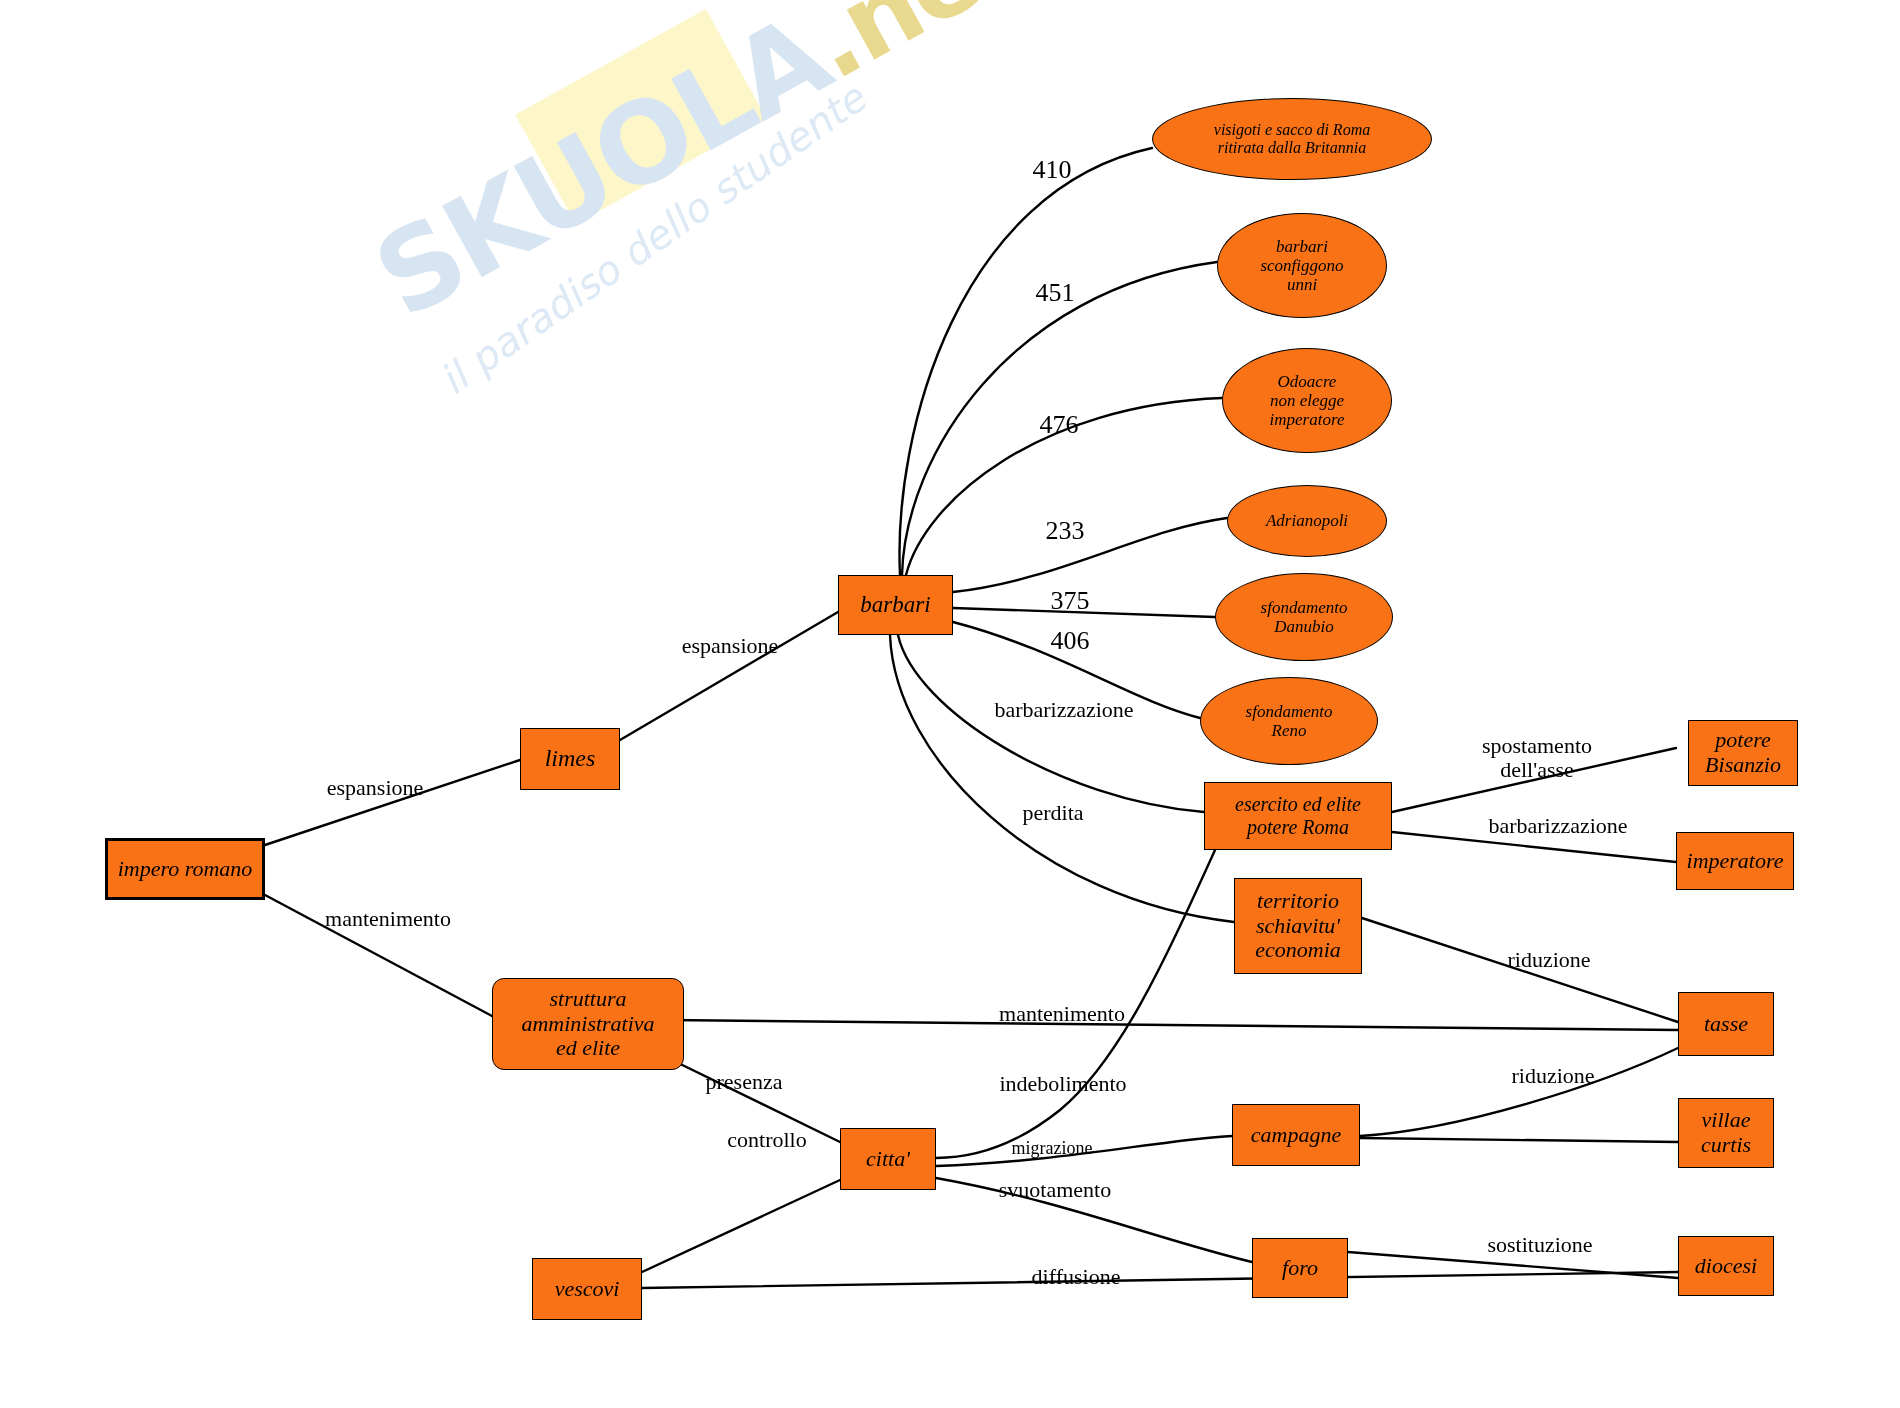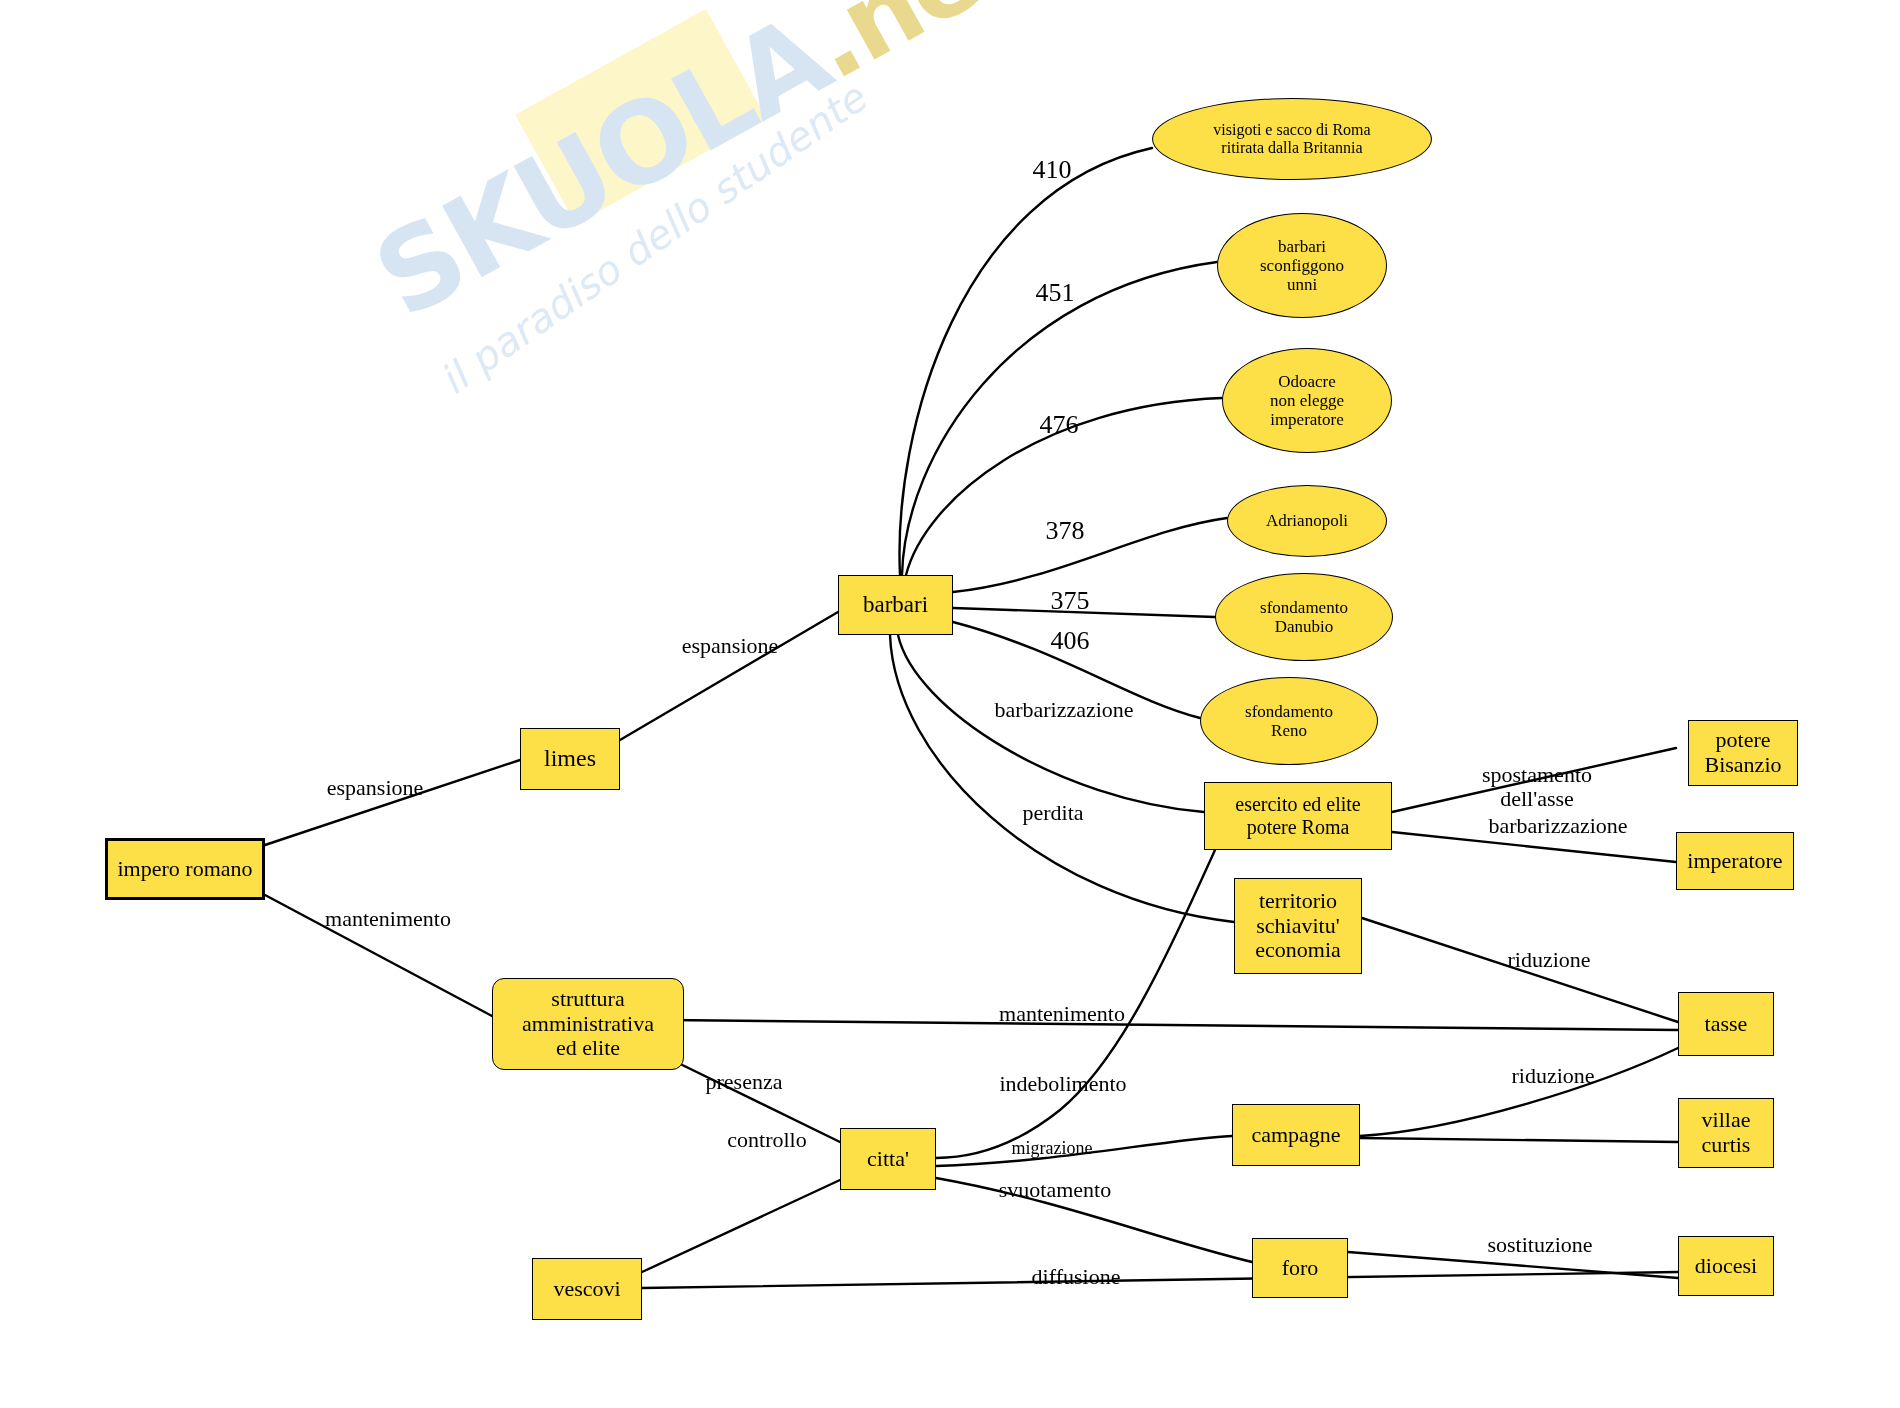--- a/index.html
+++ b/index.html
@@ -64,29 +64,30 @@
     font-size: 40px;
     font-style: italic;
     color: #dde9f4;
     white-space: nowrap;
     transform: rotate(-6deg);
     transform-origin: 0 0;
   }
   .node {
     position: absolute;
     box-sizing: border-box;
-    background: #fde047;
+    background: #f97316;
     border: 1.6px solid #000000;
     display: flex;
     align-items: center;
     justify-content: center;
     text-align: center;
     color: #000000;
     line-height: 1.13;
     white-space: pre-line;
+    font-style: italic;
   }
   .node.root {
     border-width: 3.4px;
   }
   .node.ellipse {
     border-radius: 50%;
   }
   .edge-label {
     position: absolute;
     color: #000000;
@@ -171,26 +172,26 @@
       <div class="node" style="left: 532px; top: 1258px; width: 110px; height: 62px; font-size: 22px;">vescovi</div>
       <div class="node" style="left: 1678px; top: 1236px; width: 96px; height: 60px; font-size: 22px;">diocesi</div>
     </div>
   <div id="labels-layer">
       <div class="edge-label" style="left: 375px; top: 788px; font-size: 22px;">espansione</div>
       <div class="edge-label" style="left: 730px; top: 646px; font-size: 22px;">espansione</div>
       <div class="edge-label" style="left: 388px; top: 919px; font-size: 22px;">mantenimento</div>
       <div class="edge-label" style="left: 1052px; top: 170px; font-size: 26px;">410</div>
       <div class="edge-label" style="left: 1055px; top: 293px; font-size: 26px;">451</div>
       <div class="edge-label" style="left: 1059px; top: 425px; font-size: 26px;">476</div>
-      <div class="edge-label" style="left: 1065px; top: 531px; font-size: 26px;">378</div>
+      <div class="edge-label" style="left: 1065px; top: 531px; font-size: 26px;">233</div>
       <div class="edge-label" style="left: 1070px; top: 601px; font-size: 26px;">375</div>
       <div class="edge-label" style="left: 1070px; top: 641px; font-size: 26px;">406</div>
       <div class="edge-label" style="left: 1064px; top: 710px; font-size: 22px;">barbarizzazione</div>
       <div class="edge-label" style="left: 1053px; top: 813px; font-size: 22px;">perdita</div>
-      <div class="edge-label" style="left: 1537px; top: 758px; font-size: 22px; margin-top: 29px;">spostamento
+      <div class="edge-label" style="left: 1537px; top: 758px; font-size: 22px;">spostamento
 dell'asse</div>
       <div class="edge-label" style="left: 1558px; top: 826px; font-size: 22px;">barbarizzazione</div>
       <div class="edge-label" style="left: 1549px; top: 960px; font-size: 22px;">riduzione</div>
       <div class="edge-label" style="left: 1062px; top: 1014px; font-size: 22px;">mantenimento</div>
       <div class="edge-label" style="left: 1063px; top: 1084px; font-size: 22px;">indebolimento</div>
       <div class="edge-label" style="left: 1553px; top: 1076px; font-size: 22px;">riduzione</div>
       <div class="edge-label" style="left: 744px; top: 1082px; font-size: 22px;">presenza</div>
       <div class="edge-label" style="left: 1052px; top: 1149px; font-size: 18px;">migrazione</div>
       <div class="edge-label" style="left: 1055px; top: 1190px; font-size: 22px;">svuotamento</div>
       <div class="edge-label" style="left: 767px; top: 1140px; font-size: 22px;">controllo</div>

